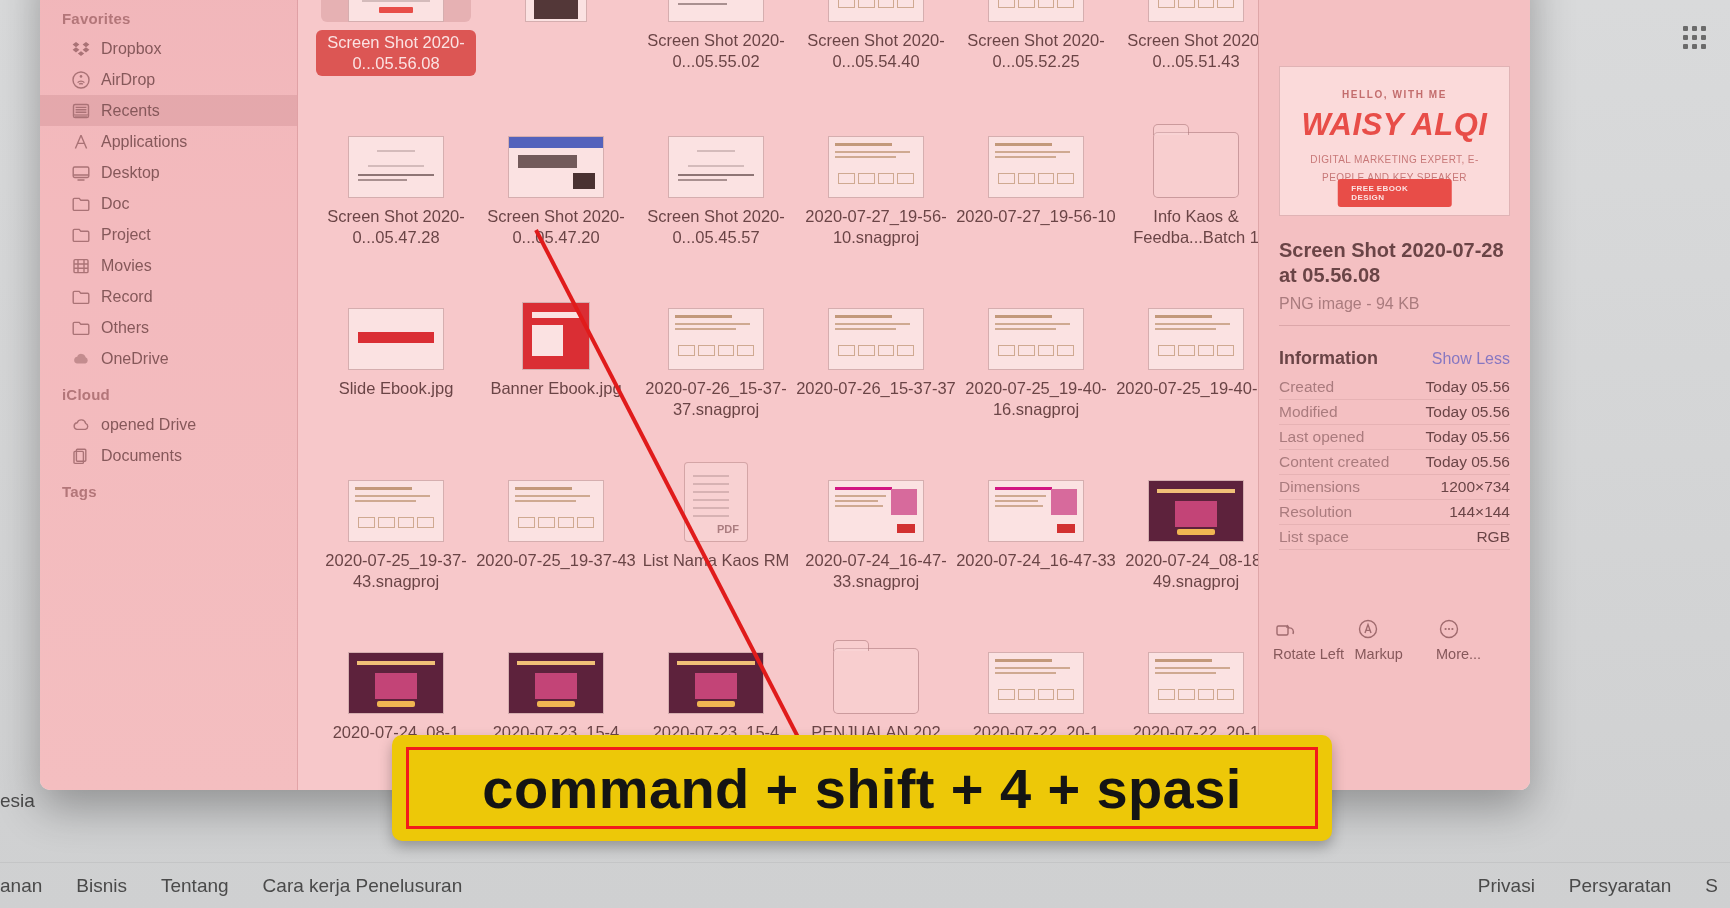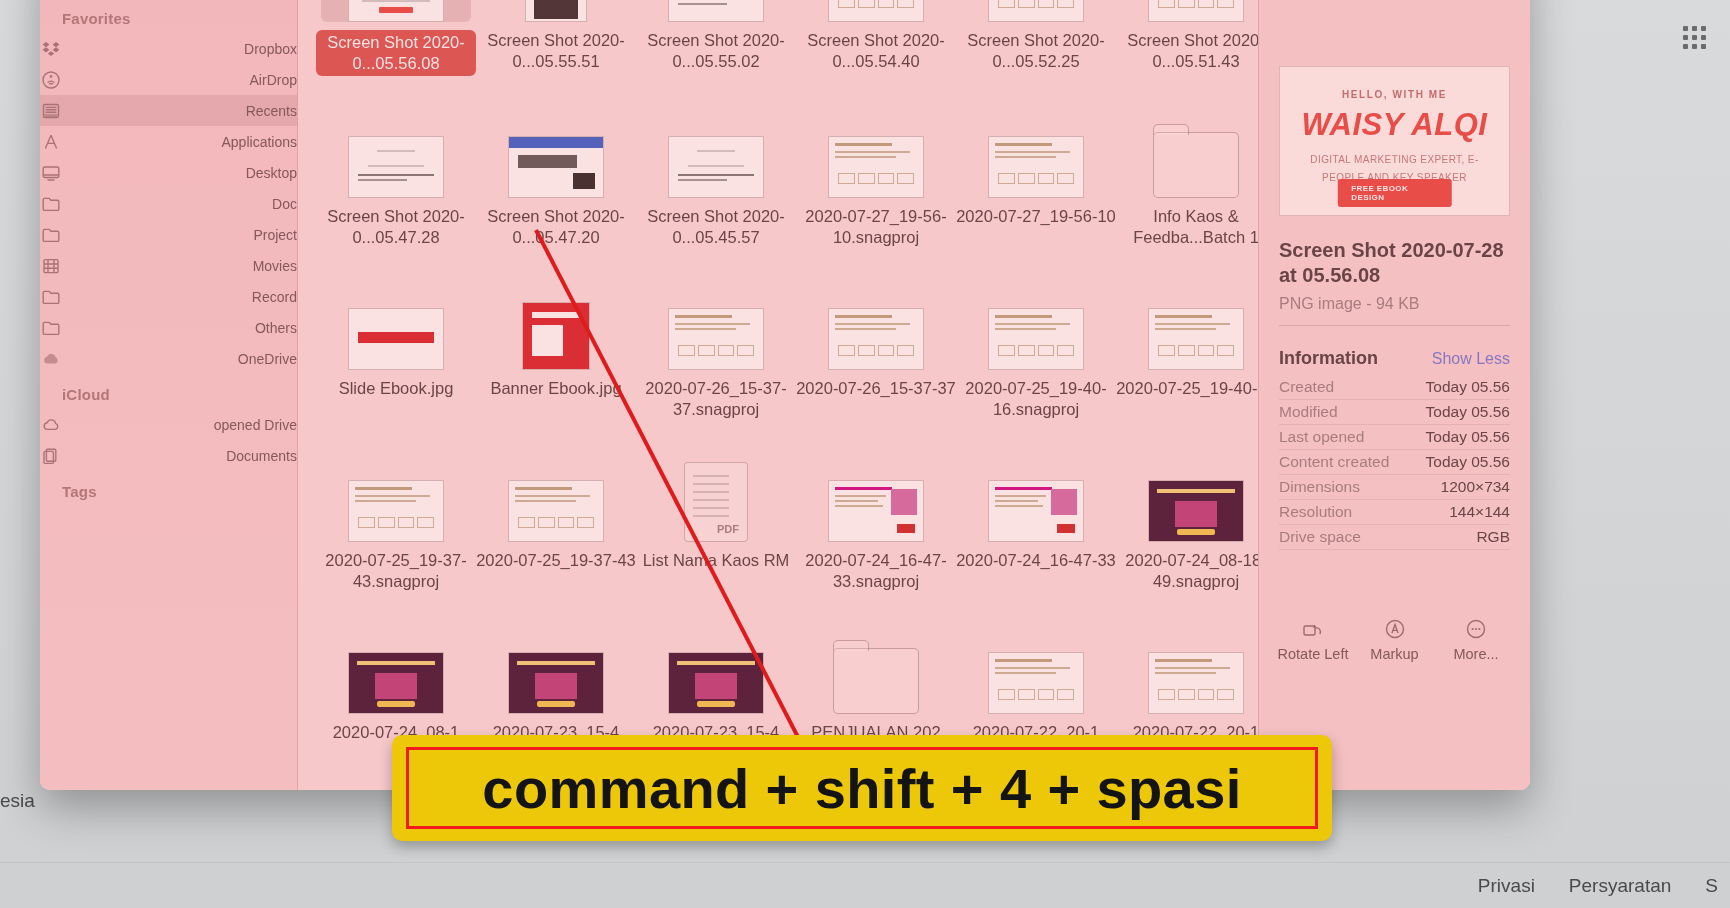--- a/index.html
+++ b/index.html
@@ -58,24 +58,23 @@
     position: relative;
   }
   .sb-section {
     font-size: 15px; font-weight: bold;
     color: #a5787c;
     padding: 12px 0 6px 22px;
     letter-spacing: .2px;
   }
   .sb-item {
     display: flex; align-items: center; gap: 10px;
-    height: 31px; 
-    font-size: 14px; color: #6d5356;
+    height: 31px; padding-left: 30px;
+    font-size: 16px; color: #6d5356;
     white-space: nowrap;
-    justify-content: space-between;
   }
   .sb-item.selected { background: rgba(200,150,155,.38); }
   .sb-ico {
     width: 21px; height: 21px; flex: 0 0 21px;
     display: flex; align-items: center; justify-content: center;
     color: #9a7478;
   }
   .sb-ico svg { display:block; }
 
   
@@ -228,21 +227,21 @@
     display:flex; justify-content:space-between; 
     font-size: 15.5px; padding: 3px 0;
     border-bottom: 1px solid rgba(170,130,135,.22);
   }
   .irow .k { color:#9a7f82; }
   .irow .v { color:#4a3a3c; }
   .actions {
     position:absolute; left: 14px; right: 14px; bottom: 128px;
     display:flex; justify-content:space-between; padding-top: 10px;
   }
-  .act { display:flex; flex-direction:column; align-items:center; gap:4px; width: 80px; }
+  .act { display:flex; flex-direction:column; align-items:flex-start; gap:4px; width: 80px; }
   .act .lab { font-size: 14.5px; color: #6d5356; }
   .act svg { color:#8d6a6e; }
 
   
   .grid-dots {
     position:absolute; right: 24px; top: 26px;
     display:grid; grid-template-columns: repeat(3, 5px); gap: 4px;
     z-index: 50;
   }
   .grid-dots i { width:5px; height:5px; background:#6b6b6b; display:block; border-radius:1px; }
@@ -270,20 +269,26 @@
   }
 </style>
 </head>
 <body>
 
 <div id="root">
 
   <div class="google-bg"></div>
   <div class="footer-lang">esia</div>
   <div class="footer-links">
+    <div class="footer-left">
+      <span>anan</span>
+      <span>Bisnis</span>
+      <span>Tentang</span>
+      <span>Cara kerja Penelusuran</span>
+    </div>
     <div class="footer-right">
       <span>Privasi</span>
       <span>Persyaratan</span>
       <span>S</span>
     </div>
   </div>
 
   <div class="finder">
 
     <div class="sidebar" id="sidebar">
@@ -419,21 +424,20 @@
             <div class="cap">Screen Shot 2020-0...05.56.08</div>
           </div>
           <div class="cell">
             <div class="thumb-wrap">
               <div class="thumb tb-port">
         <div class="photo-person">
           <div class="body"></div>
         </div>
               </div>
             </div>
-            <div class="cap">Screen Shot 2020-0...05.55.51</div>
           </div>
           <div class="cell">
             <div class="thumb-wrap">
               <div class="thumb tb-land">
         <div class="mini">
 
           <div class="mini-sub" style="top:62%;left:10%;right:10%;background:#777"></div>
           <div class="mini-sub" style="top:70%;left:10%;right:38%;background:#999"></div>
         </div>
               </div>
@@ -894,21 +898,21 @@
           </div>
           <div class="irow">
             <span class="k">Dimensions</span>
             <span class="v">1200×734</span>
           </div>
           <div class="irow">
             <span class="k">Resolution</span>
             <span class="v">144×144</span>
           </div>
           <div class="irow">
-            <span class="k">Drive space</span>
+            <span class="k">List space</span>
             <span class="v">RGB</span>
           </div>
         </div>
 
       <div class="actions">
         <div class="act">
           <svg width="26" height="26" viewBox="0 0 26 26" fill="none" stroke="currentColor" stroke-width="1.4">
             <rect x="4" y="10" width="11" height="9" rx="1.5"></rect>
             <path d="M15 12 C20 11, 21 15, 20 18"></path>
             <path d="M14.5 8.5 L16.5 11.5 L12.8 11.8 Z" fill="currentColor" stroke="none"></path>

